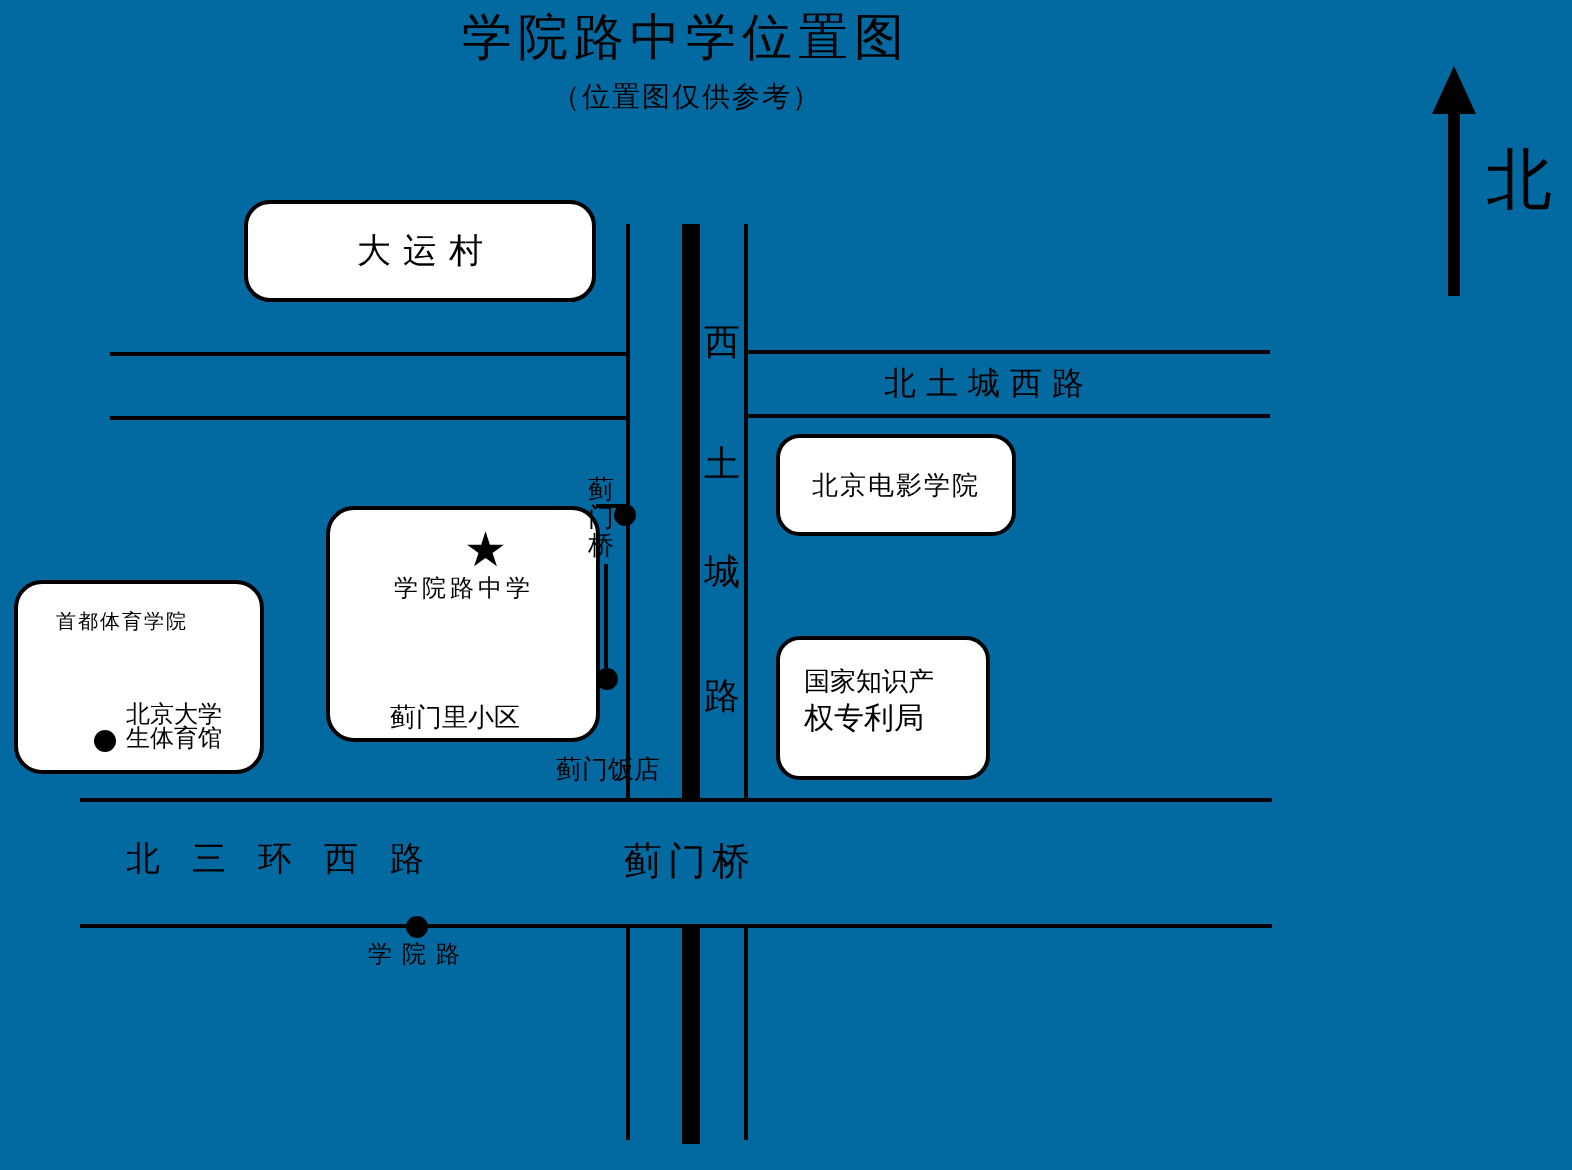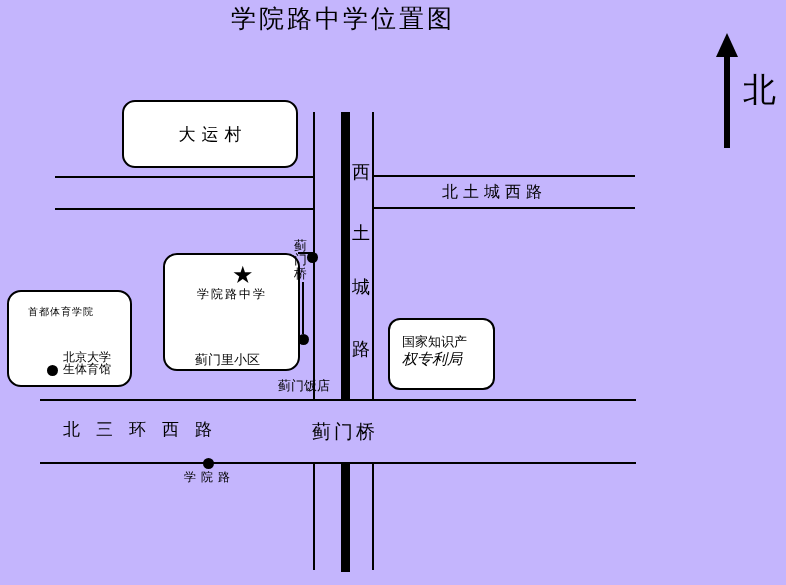--- a/index.html
+++ b/index.html
@@ -1,20 +1,20 @@
 <!DOCTYPE html>
 <html><head>
 <meta charset="utf-8">
 <style>
   html,body { margin:0; padding:0; background:#fff; }
   .map {
     position: relative;
     width: 786px;
     height: 585px;
-    background: #c4b5fd;
+    background: #0369a1;
     color: #000;
     font-family: "DejaVu Serif", "Liberation Serif", serif;
     overflow: hidden;
   }
   .abs { position: absolute; line-height: 1; white-space: nowrap; }
   .hline, .vline { position: absolute; background: #000; }
   .box {
     position: absolute;
     border: 2px solid #000;
     border-radius: 14px;
@@ -57,62 +57,63 @@
   .v-right-up   { left:372px; top:112px; width:2px; height:287px; }
   .v-left-dn    { left:313px; top:464px; width:2px; height:106px; }
   .v-thick-dn   { left:341px; top:464px; width:9px; height:108px; }
   .v-right-dn   { left:372px; top:464px; width:2px; height:106px; }
   .xtc-char     { left:352px; font-size:18px; }
   .xtc-0 { top:163px; } .xtc-1 { top:224px; } .xtc-2 { top:278px; } .xtc-3 { top:340px; }
 
   
   .ring-top    { left:40px; top:399px; width:596px; height:2px; }
   .ring-bottom { left:40px; top:462px; width:596px; height:2px; }
-  .ring-label  { left:63px;  top:422px; font-size:17px; letter-spacing:16px;font-family:Liberation Mono, monospace; }
+  .ring-label  { left:63px;  top:422px; font-size:17px; letter-spacing:16px; }
   .jmq-label   { left:312px; top:422px; font-size:19px; letter-spacing:3px; }
   .xyl-dot     { left:203px; top:458px; }
   .xyl-label   { left:184px; top:471px; font-size:12px; letter-spacing:5px; }
 
   
-  .dayuncun-box { left:122px; top:100px; width:176px; height:68px; border-radius:13px; }
+  .dayuncun-box { left:122px; top:100px; width:176px; height:51px; border-radius:13px; }
   .dayuncun-label { font-size:17px; letter-spacing:6px; padding-left:6px; }
 
   .film-box   { left:388px; top:217px; width:120px; height:51px; border-radius:12px; }
   .film-label { font-size:13px; letter-spacing:1px; }
 
   .school-box   { left:163px; top:253px; width:137px; height:118px; border-radius:14px; }
   .school-star  { left:232px; top:263px; font-size:24px; }
   .school-label { left:197px; top:288px; font-size:12px; letter-spacing:2px; }
   .jimenli-label{ left:195px; top:353px; font-size:13px; }
 
   .sport-box    { left:7px; top:290px; width:125px; height:97px; border-radius:14px; }
   .sport-label  { left:28px; top:307px; font-size:10px; letter-spacing:1px; }
   .gym-line1    { left:63px; top:351px; font-size:12px; }
   .gym-line2    { left:63px; top:363px; font-size:12px; }
   .gym-dot      { left:47px; top:365px; }
 
   .patent-box   { left:388px; top:318px; width:107px; height:72px; border-radius:12px; }
   .patent-line1 { left:402px; top:335px; font-size:13px; }
-  .patent-line2 { left:402px; top:352px; font-size:15px;font-style:italic; }
+  .patent-line2 { left:402px; top:352px; font-size:15px; }
 
   
   .bridge-connector { left:298px; top:252px; width:16px; height:2px; }
   .bridge-dot   { left:307px; top:252px; }
   .jmq-small-char { left:294px; font-size:13px; }
   .jmqs-0 { top:239px; } .jmqs-1 { top:253px; } .jmqs-2 { top:267px; }
   .hotel-line   { left:302px; top:282px; width:2px; height:52px; }
   .hotel-dot    { left:298px; top:334px; }
   .hotel-label  { left:278px; top:350px; font-size:13px;margin-top:29px; }
 </style>
 </head>
 <body>
 
 <div class="map">
 
   <div class="abs title">学院路中学位置图</div>
+  <div class="abs subtitle">（位置图仅供参考）</div>
 
   <div class="arrow-head"></div>
   <div class="vline arrow-shaft"></div>
   <div class="abs north-label">北</div>
 
   <div class="hline zhichun-top"></div>
   <div class="hline zhichun-bottom"></div>
 
   <div class="hline btc-top"></div>
   <div class="hline btc-bottom"></div>
@@ -133,20 +134,23 @@
   <div class="hline ring-bottom"></div>
   <div class="abs ring-label">北三环西路</div>
   <div class="abs jmq-label">蓟门桥</div>
   <div class="dot xyl-dot"></div>
   <div class="abs xyl-label">学院路</div>
 
   <div class="box dayuncun-box center-flex">
     <span class="dayuncun-label">大运村</span>
   </div>
 
+  <div class="box film-box center-flex">
+    <span class="film-label">北京电影学院</span>
+  </div>
 
   <div class="box school-box"></div>
   <div class="abs school-star">★</div>
   <div class="abs school-label">学院路中学</div>
   <div class="abs jimenli-label">蓟门里小区</div>
 
   <div class="box sport-box"></div>
   <div class="abs sport-label">首都体育学院</div>
   <div class="abs gym-line1">北京大学</div>
   <div class="abs gym-line2">生体育馆</div>

